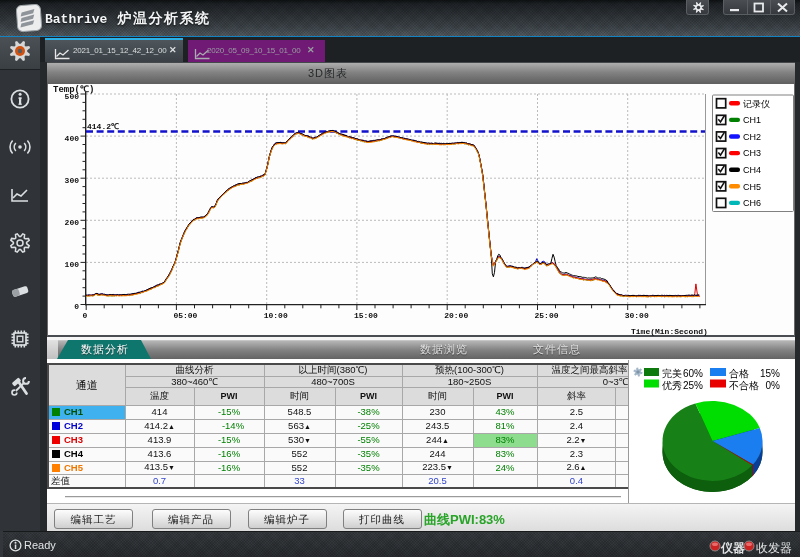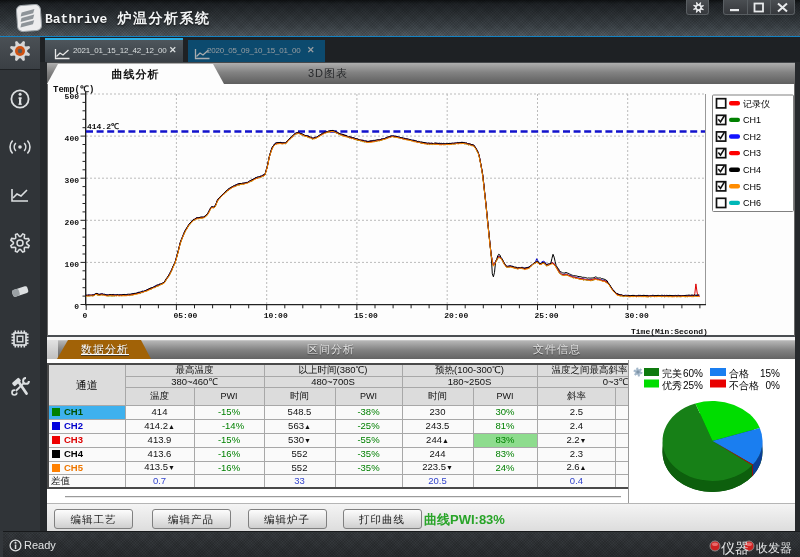--- a/index.html
+++ b/index.html
@@ -31,21 +31,21 @@
 #sidebar-active { position:absolute; left:0; top:0px; width:40px; height:33px;
   background:linear-gradient(#4a5055,#3a3f44); border-bottom:1px solid #1e2124; }
 
 #gapcol { left:40px; top:37px; width:7px; height:494px; background:#26292c; }
 #rightcol { left:795px; top:37px; width:5px; height:494px; background:#26292c; }
 
 #filetabrow { left:40px; top:37px; width:760px; height:25px; background:#1e2124; }
 #ftab1 { left:45px; top:38px; width:138px; height:24px;
   background:linear-gradient(#4e565c,#393f45); border-top:2px solid #2cb0e6;
   color:#dadedf; }
-#ftab2 { left:188px; top:40px; width:137px; height:22px; background:#0c4a6e; color:#989da1; }
+#ftab2 { left:188px; top:40px; width:137px; height:22px; background:#701a75; color:#989da1; }
 .ftab-text { position:absolute; top:6px; font-size:8px; letter-spacing:-0.2px; }
 .ftab-x { position:absolute; top:5px; font-size:9px; font-weight:bold; }
 
 #subtabrow { left:47px; top:62px; width:748px; height:22px;
   background:linear-gradient(#aeaeae,#828282 45%,#5e5e5e); border-top:1px solid #45484b; }
 #subtab1 { left:47px; top:64px; width:177px; height:20px; background:#fdfdfd;
   -webkit-clip-path:polygon(11px 0, 166px 0, 177px 20px, 0 20px);
   clip-path:polygon(11px 0, 166px 0, 177px 20px, 0 20px);
   color:#141414; font-size:11px; font-weight:bold; text-align:center; line-height:20px;
   letter-spacing:1px; }
@@ -56,23 +56,23 @@
   border-bottom:2px solid #4a4e52; }
 
 #botsep { left:47px; top:337px; width:748px; height:3px; background:#f6f6f6; }
 #bottabrow { left:47px; top:340px; width:748px; height:19px;
   background:linear-gradient(#b5b5b5,#828282 50%,#646464); border-top:1px solid #c6c6c6; }
 #bottab0 { left:47px; top:340px; width:11px; height:19px;
   background:linear-gradient(#e2e2e2,#c0c0c0); }
 .bottab { position:absolute; top:340px; height:19px; color:#e2e2e2; font-size:11px;
   line-height:19px; text-align:center; width:113px; text-shadow:0 1px 1px rgba(40,40,40,.75);
   letter-spacing:1px; }
-#bottab1 { background:#a16207;
+#bottab1 { background:#0f766e;
   -webkit-clip-path:polygon(19.5px 0, 92.5px 0, 102.5px 19px, 8.5px 19px);
-  clip-path:polygon(19.5px 0, 92.5px 0, 102.5px 19px, 8.5px 19px); color:#fff;text-decoration:underline; }
+  clip-path:polygon(19.5px 0, 92.5px 0, 102.5px 19px, 8.5px 19px); color:#fff; }
 
 #botbody { left:47px; top:359px; width:748px; height:144px; background:#fff; }
 #piepanel { left:628px; top:360px; width:167px; height:143px; background:#fff;
   border-left:1px solid #999; }
 #groove { left:65px; top:496px; width:556px; height:3px;
   border-top:1px solid #9a9a9a; border-bottom:1px solid #fff; background:#e8e8e8; }
 #btnstrip { left:47px; top:503px; width:748px; height:29px;
   background:linear-gradient(#f4f4f4,#dcdcdc); border-top:1px solid #b5b5b5; }
 .btn { position:absolute; top:509px; width:79px; height:20px;
   background:linear-gradient(#fdfdfd,#e9e9e9 45%,#cfcfcf); border:1px solid #808080;
@@ -85,21 +85,21 @@
     repeating-linear-gradient(45deg, rgba(0,0,0,.12) 0 1px, rgba(255,255,255,0) 1px 2px),
     repeating-linear-gradient(135deg, rgba(0,0,0,.12) 0 1px, rgba(255,255,255,0) 1px 2px),
     linear-gradient(#383c40,#2b2e31);
   border-top:1px solid #17191b; color:#e2e4e5; font-size:11px; }
 
 #datatable { left:47px; top:363px; border-collapse:collapse; table-layout:fixed;
   font-size:9.5px; color:#111; background:#fafafa; border:2px solid #4a4a4a; }
 #datatable td { border:1px solid #a8a8a8; text-align:center; padding:0;
   overflow:hidden; white-space:nowrap; line-height:10px; }
 #datatable .hd td { background:#dcdcdc; }
-#datatable .pwi { font-weight:normal; font-size:9px; }
+#datatable .pwi { font-weight:bold; font-size:9px; }
 #datatable .diff { color:#3344cc; }
 #datatable .tri { font-size:7px; }
 .sq { display:inline-block; width:8px; height:8px; margin:0 4px 0 3px; vertical-align:-1px; }
 
 .ax { font-family:"Liberation Mono", monospace; font-size:8px; font-weight:bold; fill:#111; }
 .axb { font-family:"Liberation Mono", monospace; font-size:9.5px; font-weight:bold; fill:#111; }
 .leg { font-family:"Liberation Sans", sans-serif; font-size:9px; fill:#000; }
 .pleg { font-family:"Liberation Sans", sans-serif; font-size:10px; fill:#000; }
 </style>
 </head>
@@ -147,21 +147,20 @@
     </div>
   <div class="abs" id="ftab2">
       <span style="position:absolute;left:6px;top:4px;"><svg width="17" height="14" style="vertical-align:-3px">
           <path d="M1.5,2 V11.5 H15.5" fill="none" stroke="#aaadb0" stroke-width="1.3"></path>
           <path d="M2.5,9.5 L6,6 L9,8 L14.5,3" fill="none" stroke="#aaadb0" stroke-width="1.3"></path>
         </svg></span>
       <span class="ftab-text" style="left:19px;">2020_05_09_10_15_01_00</span>
       <span class="ftab-x" style="left:119px;">✕</span>
     </div>
   <div class="abs" id="subtabrow"></div>
-  <div class="abs" id="subtab1">曲线分析</div>
   <div class="abs" id="subtab2">3D图表</div>
 
   <div class="abs" id="chartpanel"></div>
   <svg class="abs" id="chartsvg" width="800" height="557" style="left:0;top:0;">
 <text x="53" y="91.5" class="axb" style="font-size:9px">Temp(℃)</text>
 <line x1="86" y1="262.4" x2="705.5" y2="262.4" stroke="#bbbbbb" stroke-width="1" stroke-dasharray="2,2"></line>
       <line x1="86" y1="220.3" x2="705.5" y2="220.3" stroke="#bbbbbb" stroke-width="1" stroke-dasharray="2,2"></line>
       <line x1="86" y1="178.2" x2="705.5" y2="178.2" stroke="#bbbbbb" stroke-width="1" stroke-dasharray="2,2"></line>
       <line x1="86" y1="136.1" x2="705.5" y2="136.1" stroke="#bbbbbb" stroke-width="1" stroke-dasharray="2,2"></line>
       <line x1="86" y1="94.0" x2="705.5" y2="94.0" stroke="#bbbbbb" stroke-width="1" stroke-dasharray="2,2"></line>
@@ -284,40 +283,40 @@
       <text x="743" y="189.5" class="leg">CH5</text>
       <rect x="716.5" y="198.3" width="9.2" height="9.2" fill="#fff" stroke="#111" stroke-width="1.7"></rect>
       <rect x="729" y="200.7" width="11" height="4.4" rx="2" fill="#00b8b8"></rect>
       <text x="743" y="206.1" class="leg">CH6</text>
 </svg>
 
   <div class="abs" id="botsep"></div>
   <div class="abs" id="bottabrow"></div>
   <div class="abs" id="bottab0"></div>
   <div class="abs bottab" id="bottab1" style="left:48.5px;">数据分析</div>
-  <div class="abs bottab" style="left:274.5px;">区间分析</div>
+  <div class="abs bottab" style="left:387.5px;">数据浏览</div>
   <div class="abs bottab" style="left:500.5px;">文件信息</div>
 
   <div class="abs" id="botbody"></div>
   <table class="abs" id="datatable">
       <colgroup>
         <col style="width:77px">
         <col style="width:69px">
         <col style="width:70px">
         <col style="width:71px">
         <col style="width:67px">
         <col style="width:71px">
         <col style="width:64px">
         <col style="width:69px">
         <col style="width:23px">
       </colgroup>
       <tbody>
         <tr style="height:12px;" class="hd">
           <td rowspan="3" style="font-size:11px;margin-top:24px;">通道</td>
-          <td colspan="2">最高温度</td>
+          <td colspan="2">曲线分析</td>
           <td colspan="2">以上时间(380℃)</td>
           <td colspan="2">预热(100-300℃)</td>
           <td colspan="2" style="text-align:left;padding-left:14px;">温度之间最高斜率(10</td>
         </tr>
         <tr style="height:10px;" class="hd">
           <td colspan="2">380~460℃</td>
           <td colspan="2">480~700S</td>
           <td colspan="2">180~250S</td>
           <td colspan="2" style="text-align:right;padding-right:4px;">0~3℃/S</td>
         </tr>
@@ -331,21 +330,21 @@
           <td>斜率</td>
           <td></td>
         </tr>
         <tr style="height:14px;">
           <td style="text-align:left;background:#3eb1ee;"><span class="sq" style="background:#008000;"></span><span style="color:#005000;font-weight:bold;">CH1</span></td>
           <td style="">414</td>
           <td style="color:#008000;">-15%</td>
           <td style="">548.5</td>
           <td style="color:#008000;">-38%</td>
           <td style="">230</td>
-          <td style="color:#008000;">30%</td>
+          <td style="color:#008000;">43%</td>
           <td style="">2.5</td>
           <td style=""></td>
         </tr>
         <tr style="height:14px;">
           <td style="text-align:left;"><span class="sq" style="background:#0000dd;"></span><span style="color:#0000cc;font-weight:bold;">CH2</span></td>
           <td style="">414.2<span class="tri">▲</span></td>
           <td style="color:#008000;padding-left:8px;">-14%</td>
           <td style="">563<span class="tri">▲</span></td>
           <td style="color:#008000;">-25%</td>
           <td style="">243.5</td>
@@ -441,21 +440,21 @@
         <rect x="5.8" y="5.5" width="1.5" height="4.5" fill="#dddfe0"></rect>
         <circle cx="6.5" cy="3.8" r="1" fill="#dddfe0"></circle>
       </svg>
       <span class="abs" style="left:21px;top:7px;">Ready</span>
       <svg class="abs" style="left:705px;top:7px;" width="95" height="14">
         <circle cx="7" cy="7" r="5" fill="#cc2222" stroke="#888" stroke-width="1"></circle>
         <ellipse cx="7" cy="5.2" rx="3" ry="1.8" fill="#e86a6a"></ellipse>
         <circle cx="41" cy="7" r="5" fill="#cc2222" stroke="#888" stroke-width="1"></circle>
         <ellipse cx="41" cy="5.2" rx="3" ry="1.8" fill="#e86a6a"></ellipse>
       </svg>
-      <span class="abs" style="left:718px;top:8px;font-size:14px;">仪器</span>
+      <span class="abs" style="left:718px;top:8px;font-size:12px;font-weight:bold;">仪器</span>
       <span class="abs" style="left:753px;top:8px;font-size:12px;">收发器</span>
     </div>
 
   <div class="abs" id="sidebar">
       <div id="sidebar-active"></div>
       <svg class="abs" style="left:8px;top:2px;" width="24" height="24">
 <path d="M22.0,15.1 L21.2,17.0 L17.5,16.6 L16.5,17.6 L16.9,21.3 L15.0,22.1 L12.7,19.2 L11.3,19.2 L8.9,22.0 L7.0,21.2 L7.4,17.5 L6.4,16.5 L2.7,16.9 L1.9,15.0 L4.8,12.7 L4.8,11.3 L2.0,8.9 L2.8,7.0 L6.5,7.4 L7.5,6.4 L7.1,2.7 L9.0,1.9 L11.3,4.8 L12.7,4.8 L15.1,2.0 L17.0,2.8 L16.6,6.5 L17.6,7.5 L21.3,7.1 L22.1,9.0 L19.2,11.3 L19.2,12.7 L22.0,15.1 Z" fill="#d6d6d6"></path>
 <circle cx="12" cy="12" r="5" fill="#cf5212"></circle>
         <circle cx="12" cy="12" r="2.2" fill="#5a5a5a"></circle>
       </svg>

